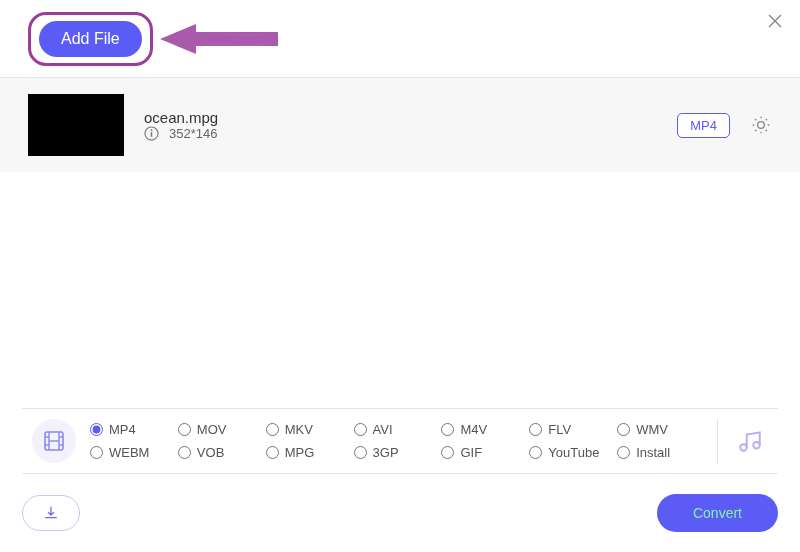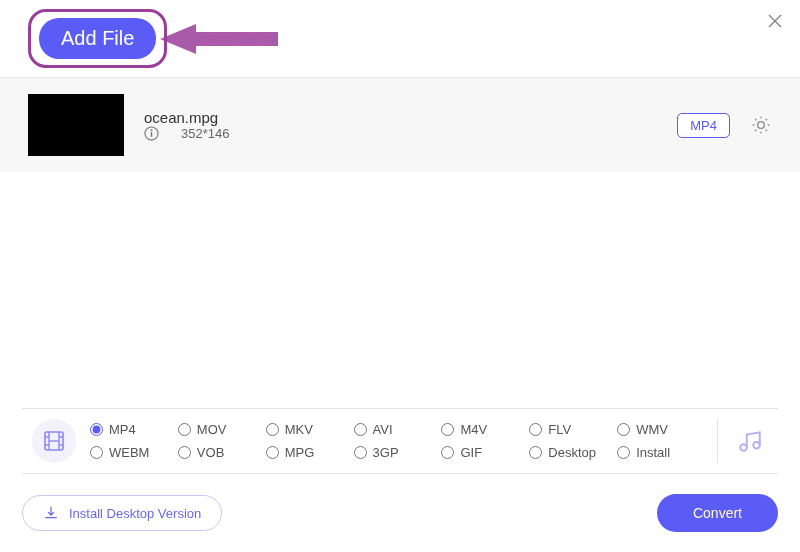--- a/index.html
+++ b/index.html
@@ -24,21 +24,21 @@
       border: 3px solid #9b3d9b;
       border-radius: 18px;
       padding: 6px 8px;
     }
     .add-file-btn {
       background: #5b5bf6;
       color: #fff;
       border: none;
       border-radius: 20px;
       padding: 9px 22px;
-      font-size: 20px;
+      font-size: 16px;
       cursor: pointer;
     }
     .arrow-annotation {
       position: absolute;
       left: 160px;
       top: 50%;
       transform: translateY(-50%);
       width: 120px;
       height: 34px;
     }
@@ -72,21 +72,21 @@
       flex: 0 0 auto;
       color: #444;
     }
     .file-name {
       font-size: 15px;
       color: #333;
     }
     .file-info-row {
       display: flex;
       align-items: center;
-      gap: 22px;
+      gap: 10px;
       color: #666;
       font-size: 13px;
     }
     .file-spacer { flex: 1; }
     .format-badge {
       border: 1px solid #5b5bf6;
       color: #5b5bf6;
       border-radius: 5px;
       padding: 4px 12px;
       font-size: 13px;
@@ -178,21 +178,21 @@
       border: 1px solid #c9c7f5;
       background: #fff;
       color: #6a67e8;
       border-radius: 22px;
       padding: 9px 20px;
       font-size: 13px;
       cursor: pointer;
     }
     .convert-btn {
       background: #5b5bf6;
-      color: #fef9c3;
+      color: #86efac;
       border: none;
       border-radius: 22px;
       padding: 11px 36px;
       font-size: 14px;
       cursor: pointer;
     }
   </style>
 </head>
 <body>
 
@@ -295,37 +295,36 @@
       <label class="format-opt">
         <input type="radio" name="fmt" style="">
         <span>3GP</span>
       </label>
       <label class="format-opt">
         <input type="radio" name="fmt" style="">
         <span>GIF</span>
       </label>
       <label class="format-opt">
         <input type="radio" name="fmt" style="">
-        <span>Desktop</span>
+        <span>YouTube</span>
       </label>
       <label class="format-opt">
         <input type="radio" name="fmt" style="">
         <span>Install</span>
       </label>
     </div>
   <div class="panel-divider"></div>
   <div class="music-icon">
     <svg width="26" height="26" viewBox="0 0 24 24">
       <path d="M9 18a3 3 0 11-6 0 3 3 0 016 0zM21 16a3 3 0 11-6 0 3 3 0 016 0z" fill="none" stroke="#b4b0f2" stroke-width="1.8"></path>
       <path d="M9 18V6l12-2v12" fill="none" stroke="#b4b0f2" stroke-width="1.8"></path>
     </svg>
   </div>
 </div>
 
 <div class="bottom-bar">
   <button class="install-btn">
     <svg width="16" height="16" viewBox="0 0 24 24">
       <path d="M12 3v12m0 0l-4-4m4 4l4-4M4 19h16" fill="none" stroke="#6a67e8" stroke-width="1.8" stroke-linecap="round" stroke-linejoin="round"></path>
     </svg>
-    <span>Install Desktop Version</span>
   </button>
   <button class="convert-btn">Convert</button>
 </div>
 
 </body></html>

